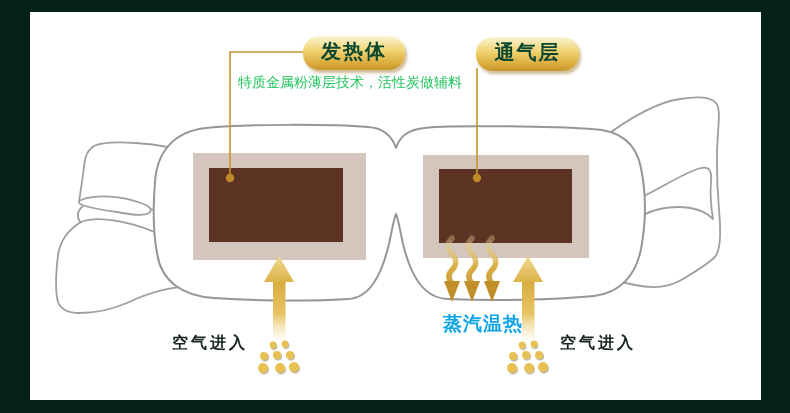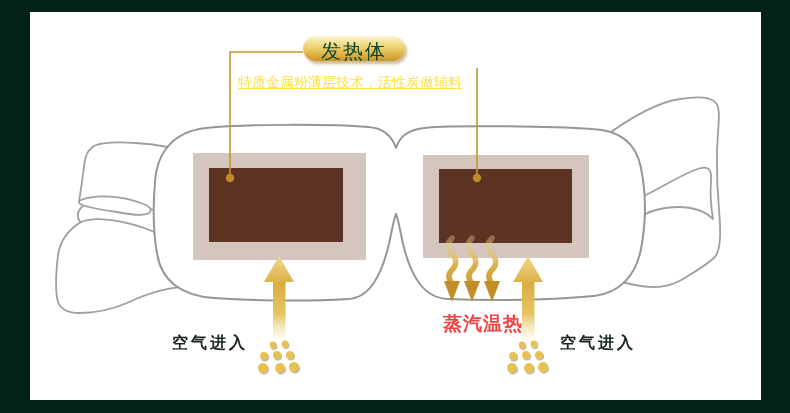--- a/index.html
+++ b/index.html
@@ -8,44 +8,44 @@
     background:#032019;
     font-family:"DejaVu Sans","Liberation Sans",sans-serif;
   }
   .panel {
     position:absolute; left:30px; top:12px; width:731px; height:388px;
     background:#ffffff;
   }
   svg.diagram { position:absolute; left:0; top:0; display:block; }
 
   .callout {
-    position:absolute; height:25px; border-radius:16px;
+    position:absolute; height:34px; border-radius:16px;
     background:linear-gradient(180deg,#fbf4d2 0%,#f0d473 42%,#d9a93a 82%,#c6952c 100%);
-    color:#0a4630; font-size:20px; font-weight:normal; text-align:center;
+    color:#0a4630; font-size:20px; font-weight:bold; text-align:center;
     line-height:31px; letter-spacing:2px;
     box-shadow:2px 3px 3px rgba(148,104,24,0.45);
   }
   #callout-heating { left:303px; top:36px; width:102px; }
   #callout-vent    { left:476px; top:37px; width:103px; }
 
   .desc {
     position:absolute; left:230px; top:73px; width:240px;
-    text-align:center; font-size:14px; line-height:19px; color:#fde047;text-decoration:underline;
+    text-align:center; font-size:14px; line-height:19px; color:#22c55e;
   }
 
   .air-label {
     position:absolute; font-size:16px; font-weight:bold;
     color:#17251d; letter-spacing:3px; white-space:nowrap;
   }
   #air-left  { left:172px; top:333px; }
   #air-right { left:560px; top:333px; }
 
   .steam-label {
     position:absolute; left:433px; top:311px; width:100px; text-align:center;
-    font-size:19px; font-weight:bold; color:#ef4444; letter-spacing:1px;
+    font-size:19px; font-weight:bold; color:#0ea5e9; letter-spacing:1px;
     white-space:nowrap;
   }
 </style>
 </head>
 <body>
 
 <div class="stage">
   <div class="panel"></div>
 
   <svg class="diagram" width="790" height="413" viewBox="0 0 790 413">
@@ -158,20 +158,21 @@
       <circle cx="513" cy="356" r="4"></circle>
         <circle cx="526" cy="355" r="4"></circle>
         <circle cx="539" cy="355" r="4"></circle>
       <circle cx="512" cy="368" r="5"></circle>
         <circle cx="529" cy="368" r="5"></circle>
         <circle cx="543" cy="367" r="5"></circle>
     </g>
   </svg>
 
   <div class="callout" id="callout-heating">发热体</div>
+  <div class="callout" id="callout-vent">通气层</div>
 
   <div class="desc">
     <div>特质金属粉薄层技术，活性炭做辅料</div>
   </div>
 
   <div class="air-label" id="air-left">空气进入</div>
   <div class="steam-label">蒸汽温热</div>
   <div class="air-label" id="air-right">空气进入</div>
 </div>
 

